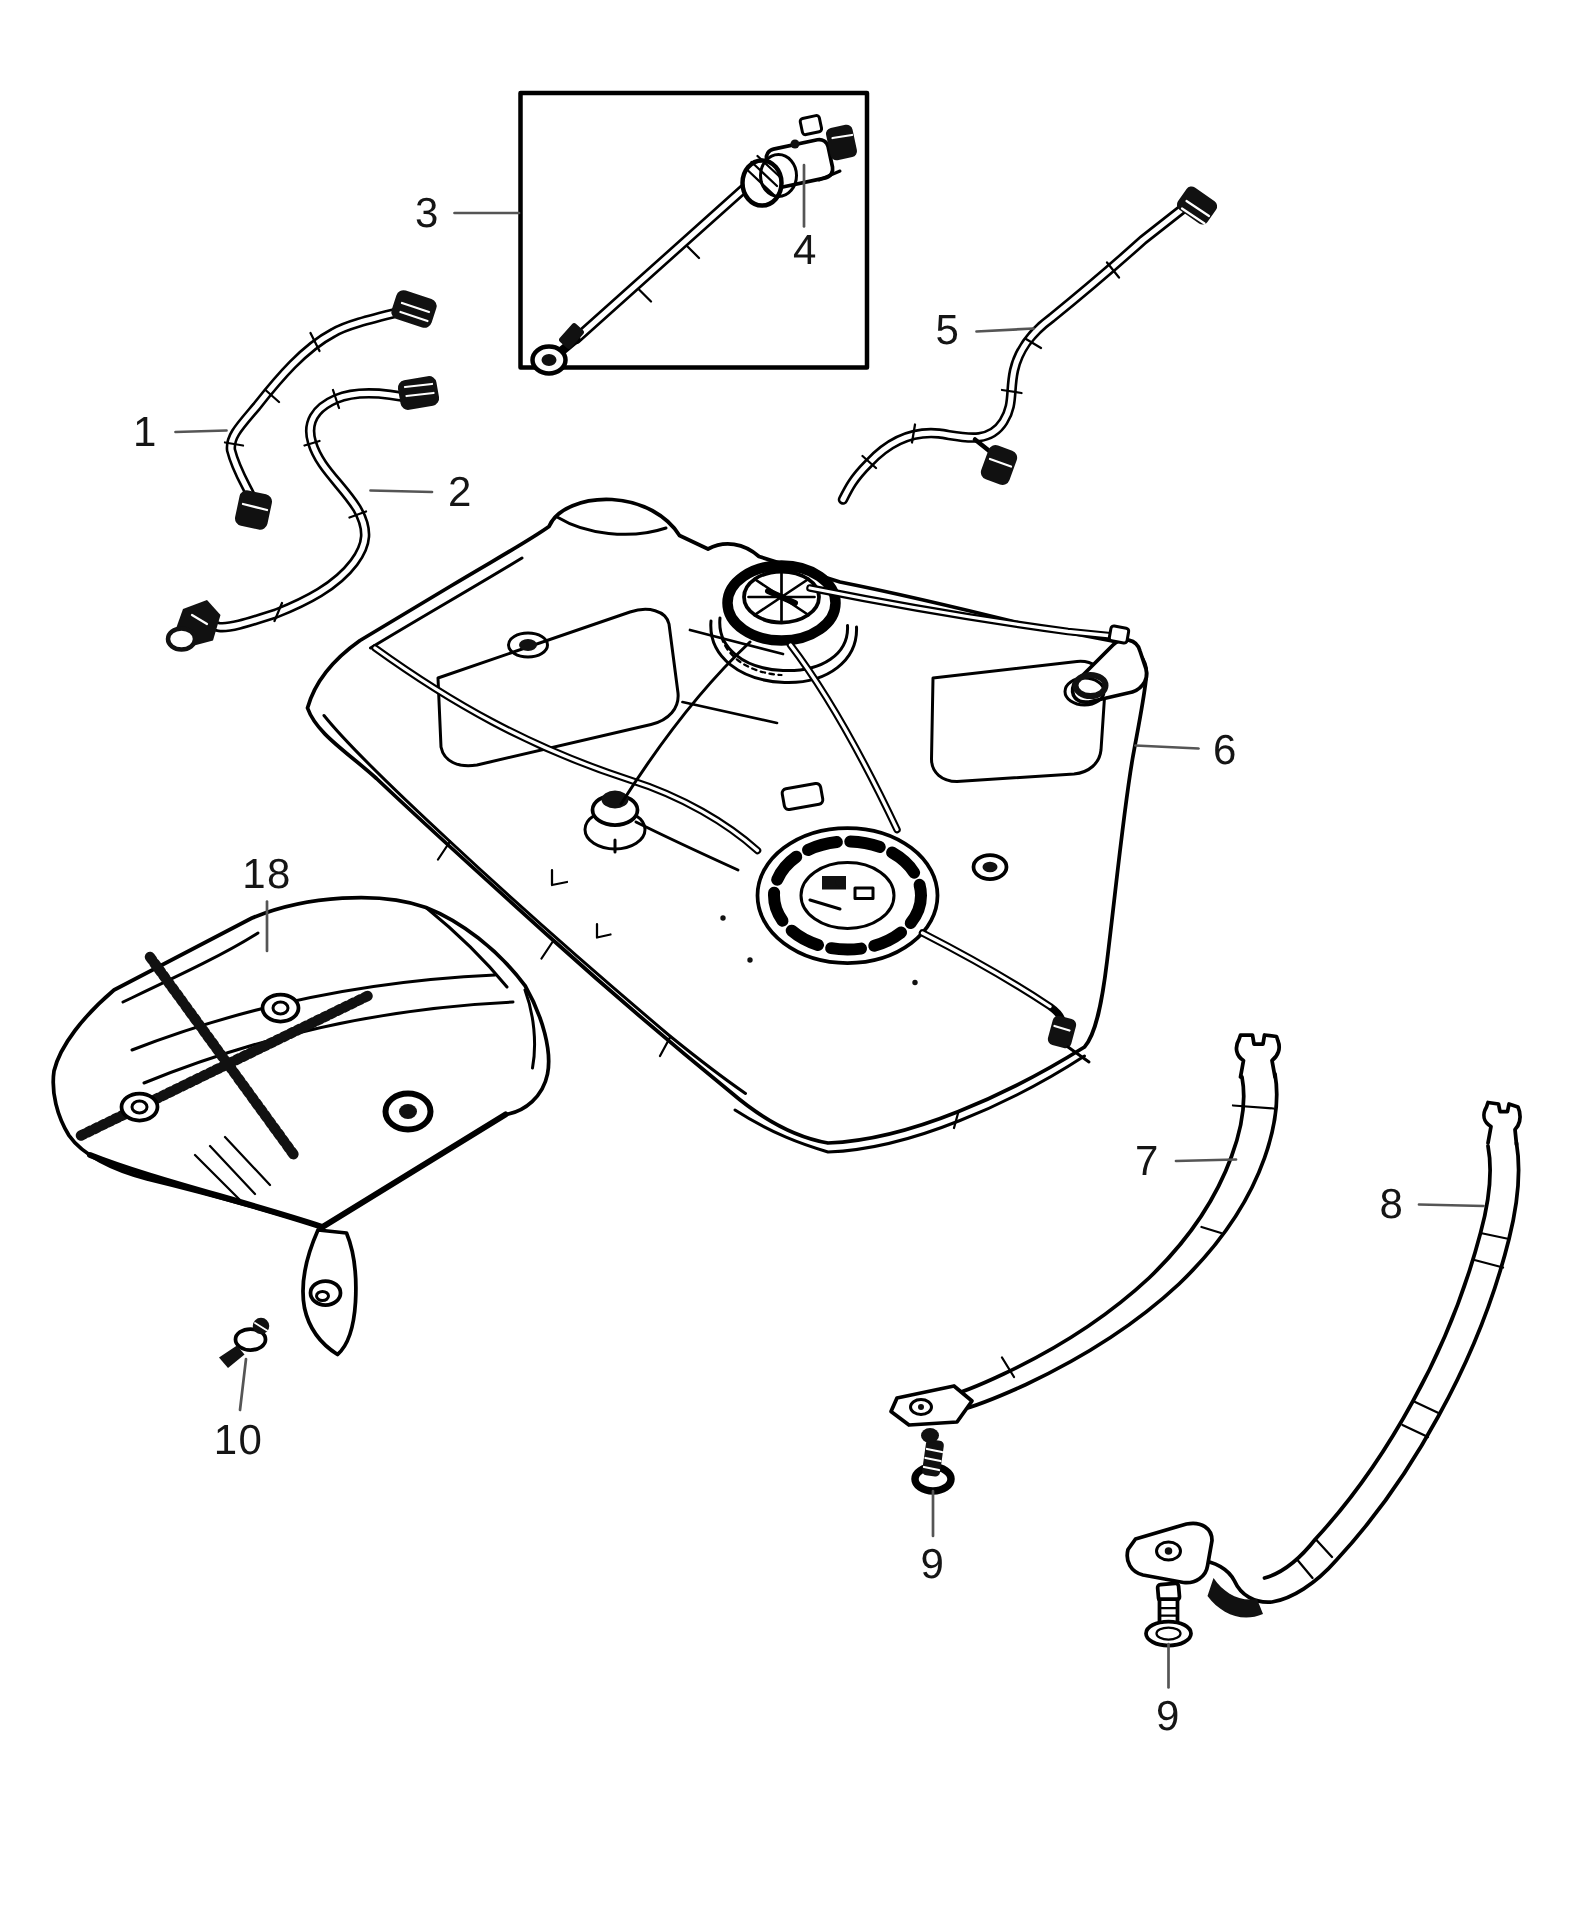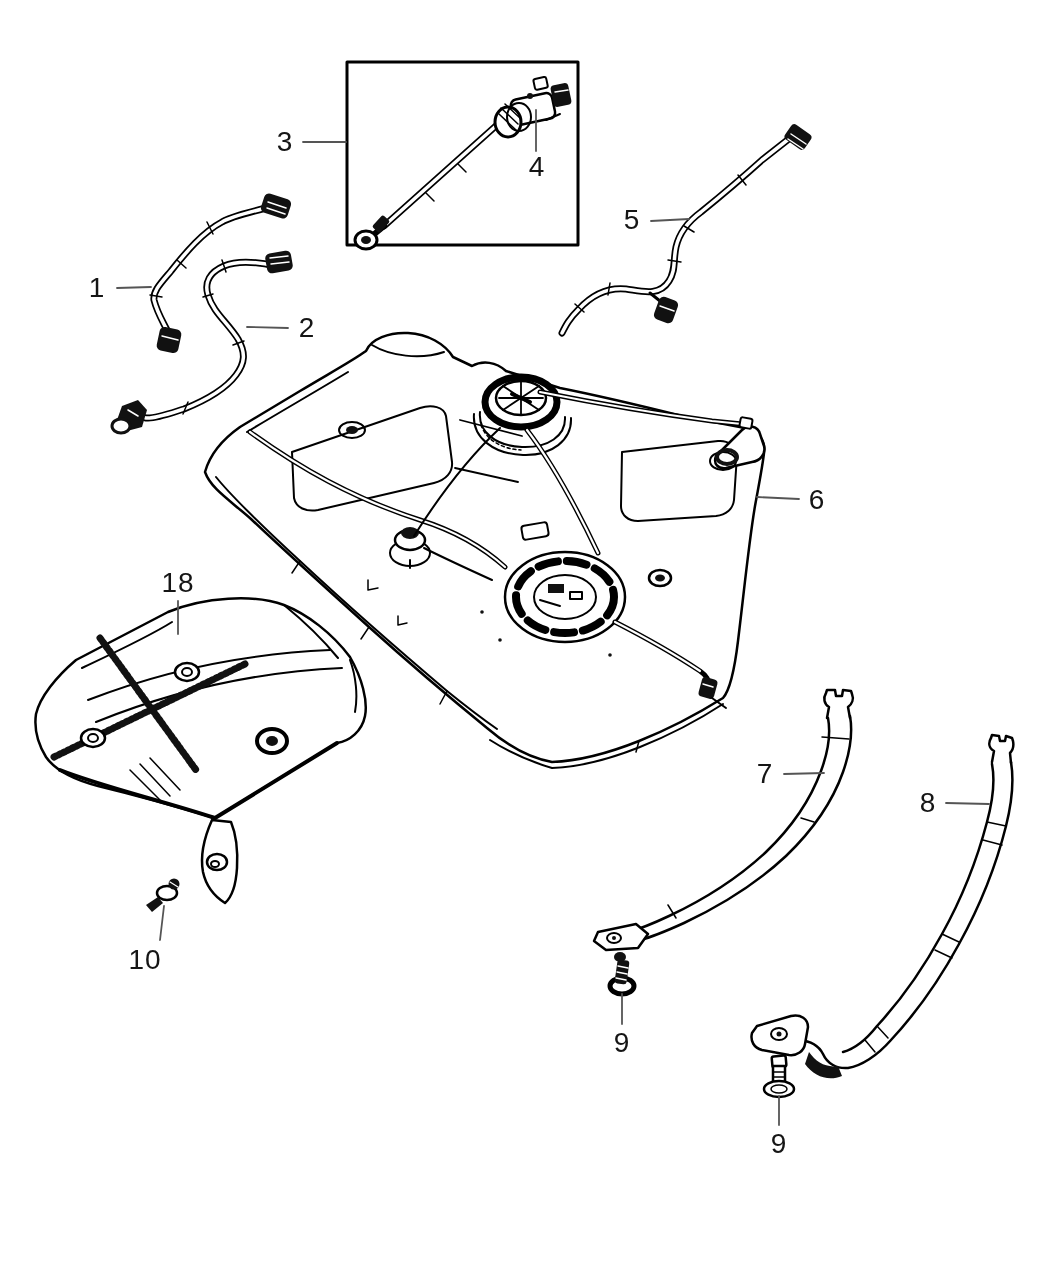--- a/index.html
+++ b/index.html
@@ -222,15 +222,15 @@
   <div class="callout" style="left:97px;top:288px">1</div>
   <div class="callout" style="left:307px;top:328px">2</div>
   <div class="callout" style="left:285px;top:142px">3</div>
   <div class="callout" style="left:537px;top:167px">4</div>
   <div class="callout" style="left:632px;top:220px">5</div>
   <div class="callout" style="left:817px;top:500px">6</div>
   <div class="callout" style="left:765px;top:774px">7</div>
   <div class="callout" style="left:928px;top:803px">8</div>
   <div class="callout" style="left:622px;top:1043px">9</div>
   <div class="callout" style="left:779px;top:1144px">9</div>
-  <div class="callout" style="left:145px;top:960px">10</div>
+  <div class="callout" style="left:159px;top:960px">10</div>
   <div class="callout" style="left:178px;top:583px">18</div>
 </div>
 
 </body></html>

